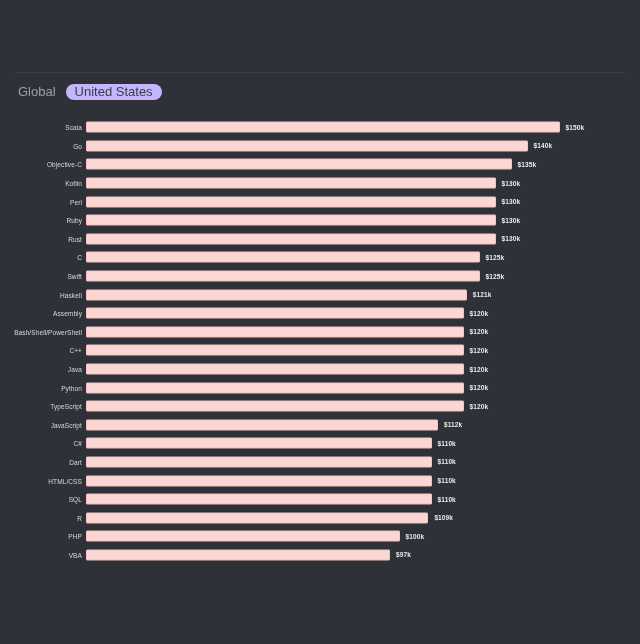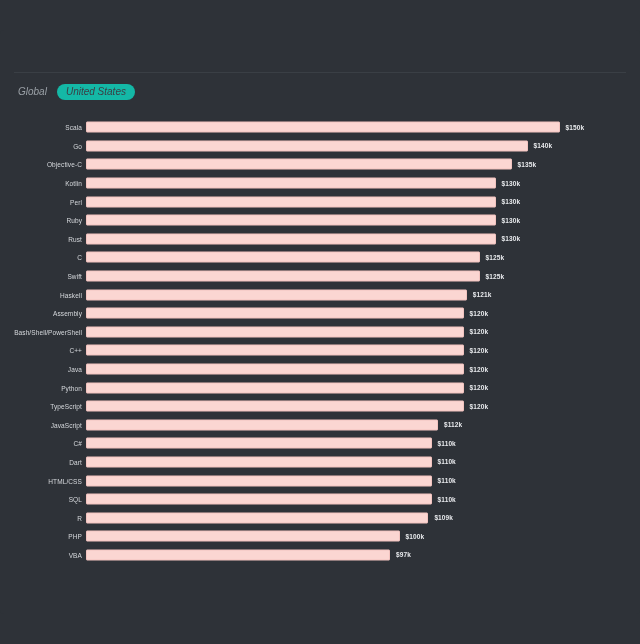--- a/index.html
+++ b/index.html
@@ -51,36 +51,35 @@
   .tabs {
     position: absolute;
     left: 16px;
     top: 54px;
     display: flex;
     align-items: center;
     gap: 8px;
     height: 16px;
   }
   .tab {
-    font-size: 10px;
+    font-size: 13px;
     color: #9aa0a6;
     padding: 4px 9px;
     border-radius: 9px;
     white-space: nowrap;
     line-height: 8px;
-    font-style: italic;
   }
   .tab.inactive {
     padding-left: 2px;
     padding-right: 2px;
     color: #9aa0a6;
     background: transparent;
   }
   .tab.active {
-    background: #14b8a6;
+    background: #c4b5fd;
     color: #3b3f45;
     text-align: right;
   }
   .plot {
     position: absolute;
     left: 0;
     top: 88px;
     width: 640px;
     height: 470px;
   }

